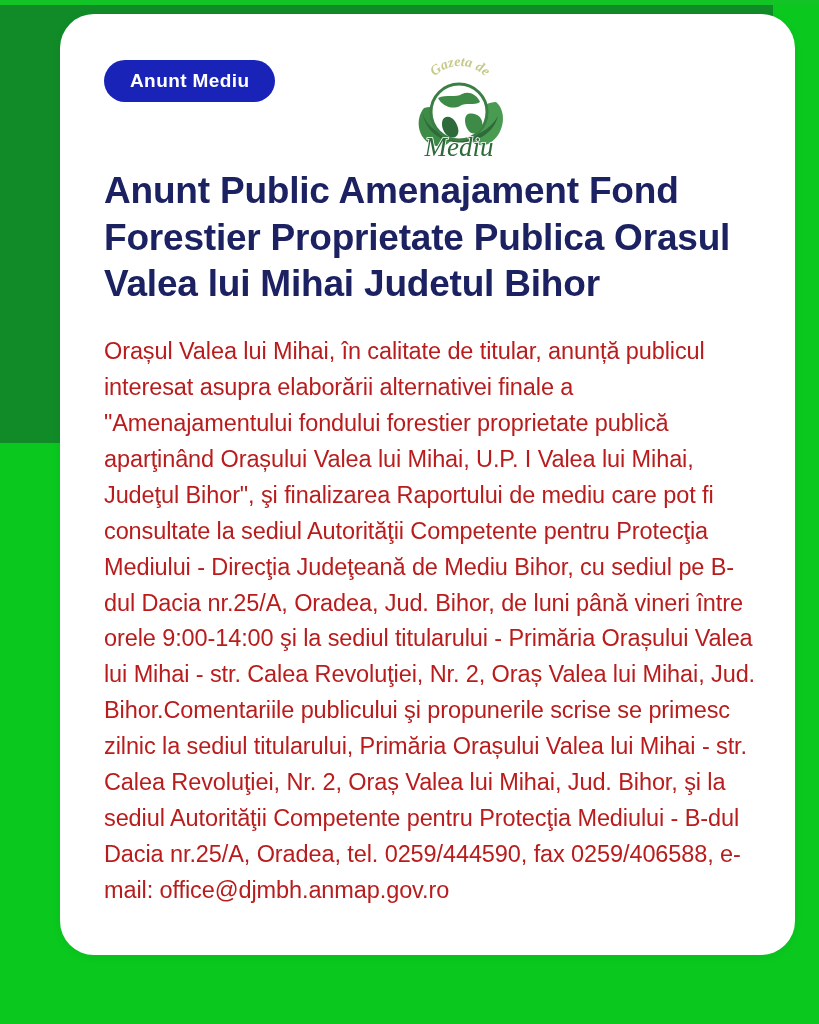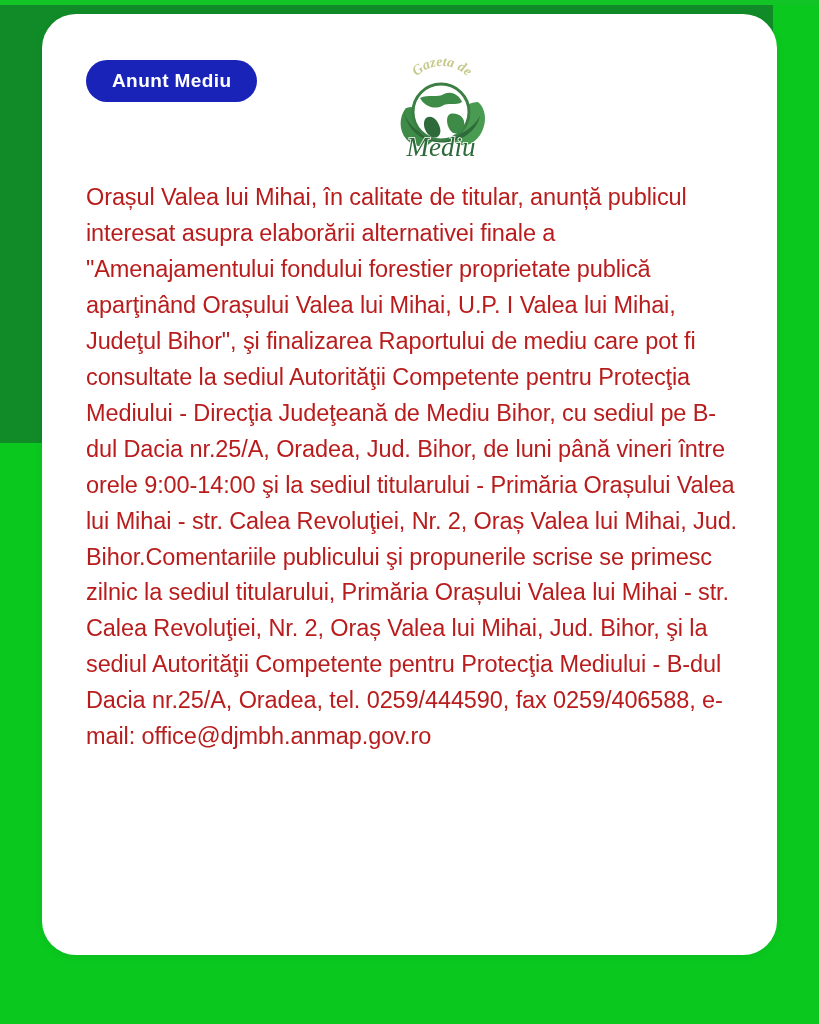--- a/index.html
+++ b/index.html
@@ -52,21 +52,21 @@
     position: absolute;
     left: 0;
     top: 0;
     width: 100%;
     height: 5px;
     background: #12C426;
   }
 
   .card {
     position: absolute;
-    left: 42px;
+    left: 60px;
     top: 14px;
     width: 735px;
     height: 941px;
     background: #FFFFFF;
     border-radius: 34px;
     box-sizing: border-box;
     padding: 28px 33px 40px 44px;
     box-shadow: 0 2px 10px rgba(0,0,0,0.06);
   }
 
@@ -151,17 +151,18 @@
 
           <text font-family="'Liberation Serif', serif" font-size="14" font-style="italic" fill="#C6C98A" font-weight="bold">
             <textPath href="#arcTop" startOffset="50%" text-anchor="middle">Gazeta de</textPath>
           </text>
 
           <text x="55" y="106" text-anchor="middle" font-family="'Liberation Serif', serif" font-size="27" font-style="italic" fill="#2F6B3A" stroke="#FFFFFF" stroke-width="1.6" paint-order="stroke">Mediu</text>
         </svg>
       </div>
     </div>
 
+    <h1 class="title">Anunt Public Amenajament Fond Forestier Proprietate Publica Orasul Valea lui Mihai Judetul Bihor</h1>
 
     <p class="body-text">Orașul Valea lui Mihai, în calitate de titular, anunță publicul interesat asupra elaborării alternativei finale a "Amenajamentului fondului forestier proprietate publică aparţinând Orașului Valea lui Mihai, U.P. I Valea lui Mihai, Judeţul Bihor", şi finalizarea Raportului de mediu care pot fi consultate la sediul Autorităţii Competente pentru Protecţia Mediului - Direcţia Judeţeană de Mediu Bihor, cu sediul pe B-dul Dacia nr.25/A, Oradea, Jud. Bihor, de luni până vineri între orele 9:00-14:00 şi la sediul titularului - Primăria Orașului Valea lui Mihai - str. Calea Revoluţiei, Nr. 2, Oraș Valea lui Mihai, Jud. Bihor.Comentariile publicului şi propunerile scrise se primesc zilnic la sediul titularului, Primăria Orașului Valea lui Mihai - str. Calea Revoluţiei, Nr. 2, Oraș Valea lui Mihai, Jud. Bihor, şi la sediul Autorităţii Competente pentru Protecţia Mediului - B-dul Dacia nr.25/A, Oradea, tel. 0259/444590, fax 0259/406588, e-mail: office@djmbh.anmap.gov.ro</p>
 
   </div>
 </div>
 
 </body></html>

